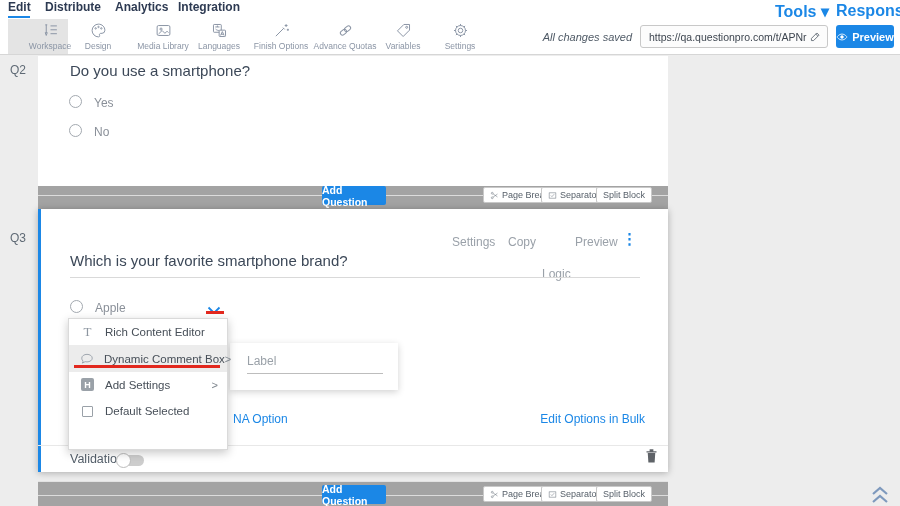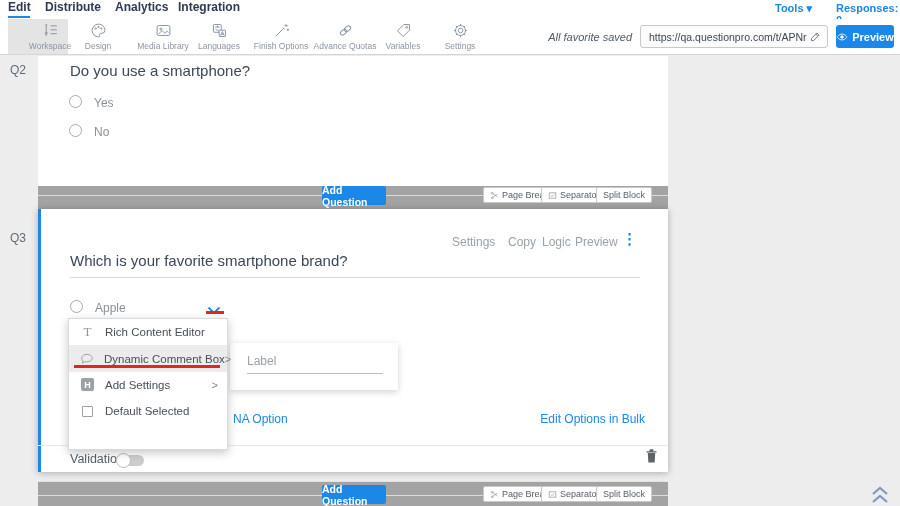--- a/index.html
+++ b/index.html
@@ -3,21 +3,21 @@
 <meta charset="utf-8">
 <style>
   * { margin:0; padding:0; box-sizing:border-box; }
   html,body { width:900px; height:506px; overflow:hidden; }
   body { font-family:"Liberation Sans", sans-serif; background:#ededed; position:relative; }
 
   
   #topnav { position:absolute; left:0; top:0; width:900px; height:19px; background:#fff; z-index:5; }
   .nav-item { position:absolute; top:0; font-size:12px; font-weight:700; color:#2d3a52; cursor:pointer; }
   .nav-underline { position:absolute; height:2px; background:#1b87e6; top:16px; }
-  .nav-right { position:absolute; top:2px; font-size:11px; font-weight:700; color:#1b87e6; cursor:pointer; }
+  .nav-right { position:absolute; top:2px; font-size:16px; font-weight:700; color:#1b87e6; cursor:pointer; }
 
   
   #toolbar { position:absolute; left:0; top:19px; width:900px; height:36px; background:#fff; border-bottom:1px solid #d6d6d6; z-index:5; }
   .tb-item { position:absolute; top:0; height:35px; display:flex; flex-direction:column; align-items:center; justify-content:center; cursor:pointer; }
   .tb-item.active { background:#e4e4e4; }
   .tb-item svg { width:17px; height:17px; stroke:#8b95a5; fill:none; stroke-width:1.4; }
   .tb-label { font-size:8.5px; color:#8b95a5; margin-top:2px; white-space:nowrap; }
   .saved { position:absolute; right:268px; top:12px; font-size:11px; font-style:italic; color:#4f5a66; }
   .urlbox { position:absolute; left:640px; top:6px; width:188px; height:23px; background:#fcfcfc; border:1px solid #c8c8c8; border-radius:3px; display:flex; align-items:center; }
   .urlbox input { border:0; outline:0; background:transparent; width:158px; margin-left:8px; font-size:10.5px; color:#3e4650; font-family:"Liberation Sans",sans-serif; }
@@ -158,21 +158,21 @@
   </div>
   <div class="tb-item" style="left:432px; width:56px;">
     <svg viewBox="0 0 24 24">
         <circle cx="12" cy="12" r="3.2"></circle>
         <circle cx="12" cy="12" r="7"></circle>
         <path d="M12 2.8v2.4M12 18.8v2.4M2.8 12h2.4M18.8 12h2.4M5.5 5.5l1.7 1.7M16.8 16.8l1.7 1.7M18.5 5.5l-1.7 1.7M7.2 16.8l-1.7 1.7"></path>
       </svg>
     <span class="tb-label">Settings</span>
   </div>
 
-  <span class="saved">All favorite saved</span>
+  <span class="saved">All changes saved</span>
 
   <div class="urlbox">
     <input type="text" value="https://qa.questionpro.com/t/APNrFZgQ" style="">
     <svg class="url-pencil" viewBox="0 0 24 24">
         <path d="M14.5 5.5l4 4L8.5 19.5H4.5v-4z"></path>
         <path d="M12.5 7.5l4 4"></path>
       </svg>
   </div>
 
   <div class="preview-btn">
@@ -217,21 +217,21 @@
   <div class="mini-btn" style="left:558px; top:1px;">
     <span>Split Block</span>
   </div>
 </div>
 
 <div id="q3card" class="card">
   <div class="blue-bar"></div>
 
   <span class="hdr-link" style="left:414px;">Settings</span>
   <span class="hdr-link" style="left:470px;">Copy</span>
-  <span class="hdr-link" style="left:504px;">Logic</span>
+  <span class="hdr-link" style="left:504px;margin-top:32px;">Logic</span>
   <span class="hdr-link" style="left:537px;">Preview</span>
   <span class="kebab">⋮</span>
 
   <div class="q-title" style="top:43px;">Which is your favorite smartphone brand?</div>
   <div class="title-rule"></div>
 
   <span class="radio" style="left:32px; top:91px;"></span>
   <span class="opt-label" style="left:57px; top:92px;">Apple</span>
   <span class="opt-chevron">
     <svg viewBox="0 0 14 9">

